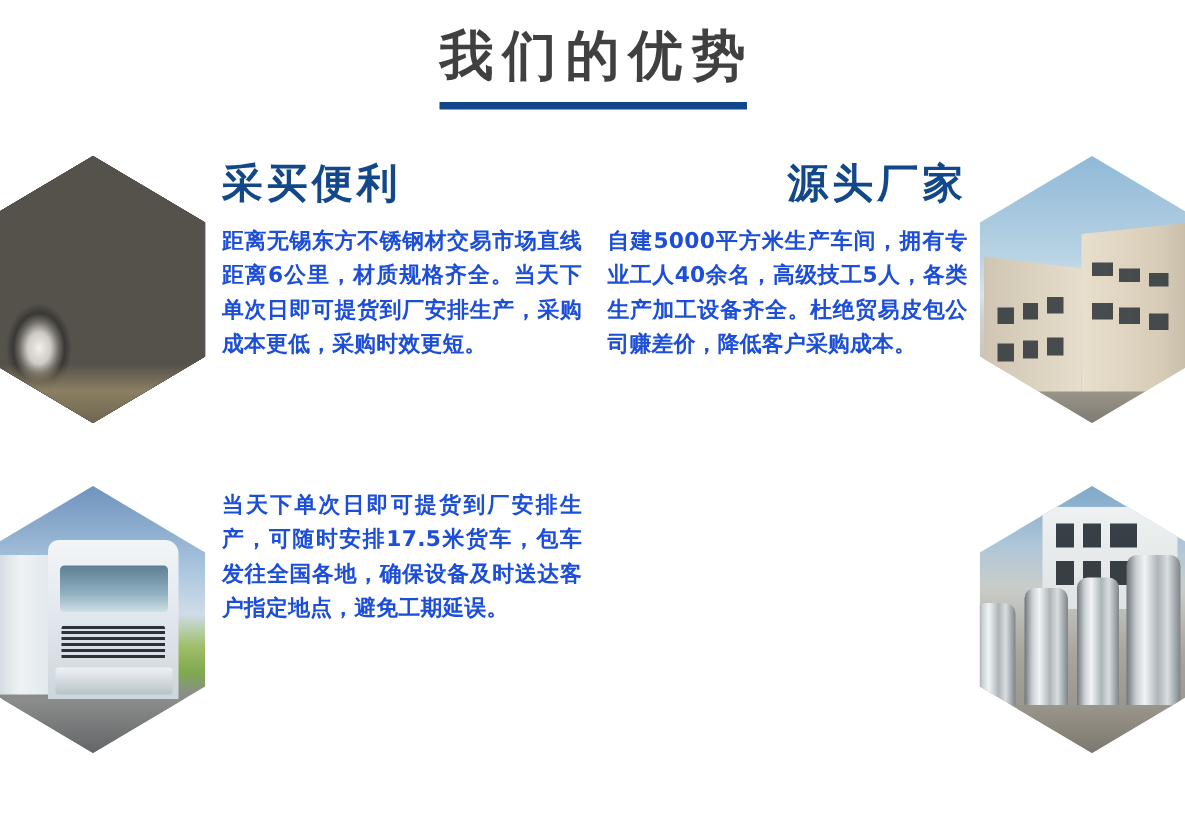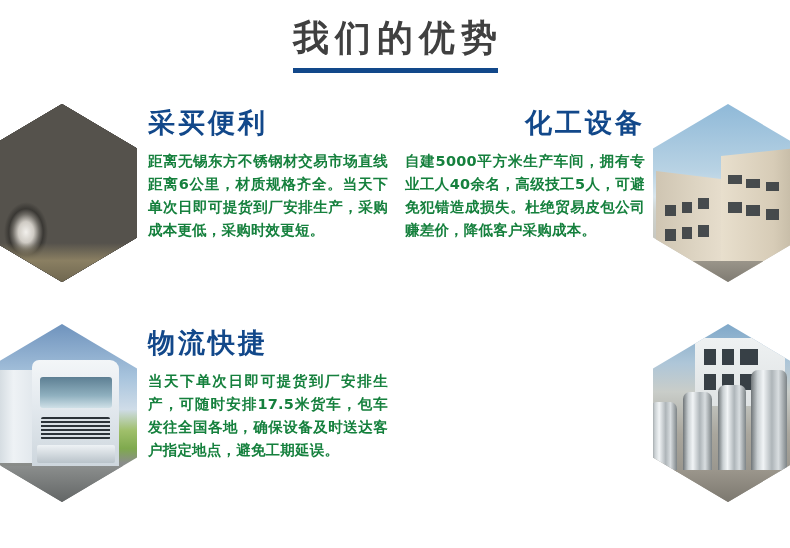--- a/index.html
+++ b/index.html
@@ -208,21 +208,21 @@
     color: #12488a;
     letter-spacing: 3px;
     line-height: 34px;
     margin-bottom: 10px;
   }
   .align-right { text-align: right; }
 
   .feat-body {
     font-size: 14.5px;
     font-weight: 700;
-    color: #15803d;
+    color: #1d4ed8;
     line-height: 23px;
     letter-spacing: .2px;
     text-align: justify;
     text-justify: inter-character;
   }
 </style>
 </head>
 <body>
 
 <div class="page">
@@ -258,38 +258,37 @@
           <div class="win" style="left:8%;top:57%;width:7%;height:6%;"></div>
           <div class="win" style="left:19%;top:55%;width:7%;height:6%;"></div>
           <div class="win" style="left:30%;top:53%;width:7%;height:6%;"></div>
           <div class="win" style="left:8%;top:70%;width:7%;height:7%;"></div>
           <div class="win" style="left:19%;top:69%;width:7%;height:7%;"></div>
           <div class="win" style="left:30%;top:68%;width:7%;height:7%;"></div>
           <div class="ground"></div>
         </div>
       </div>
       <div class="text-col text-right">
-        <div class="feat-heading align-right">化工设备</div>
-        <div class="feat-body">自建5000平方米生产车间，拥有专业工人40余名，高级技工5人，可避免犯错造成损失。杜绝贸易皮包公司赚差价，降低客户采购成本。</div>
+        <div class="feat-heading align-right">源头厂家</div>
+        <div class="feat-body">自建5000平方米生产车间，拥有专业工人40余名，高级技工5人，各类生产加工设备齐全。杜绝贸易皮包公司赚差价，降低客户采购成本。</div>
       </div>
     </div>
 
     <div class="feature f3">
       <div class="hex hex-left">
         <div class="photo photo-truck">
           <div class="trailer"></div>
           <div class="cab"></div>
           <div class="windshield"></div>
           <div class="grille"></div>
           <div class="bumper"></div>
           <div class="road"></div>
         </div>
       </div>
       <div class="text-col text-left">
-        <div class="feat-heading">物流快捷</div>
         <div class="feat-body">当天下单次日即可提货到厂安排生产，可随时安排17.5米货车，包车发往全国各地，确保设备及时送达客户指定地点，避免工期延误。</div>
       </div>
     </div>
 
     <div class="feature f4">
       <div class="hex hex-right">
         <div class="photo photo-tanks">
           <div class="factory"></div>
           <div class="fwin" style="left:34%;top:14%;width:8%;height:9%;"></div>
           <div class="fwin" style="left:46%;top:14%;width:8%;height:9%;"></div>

